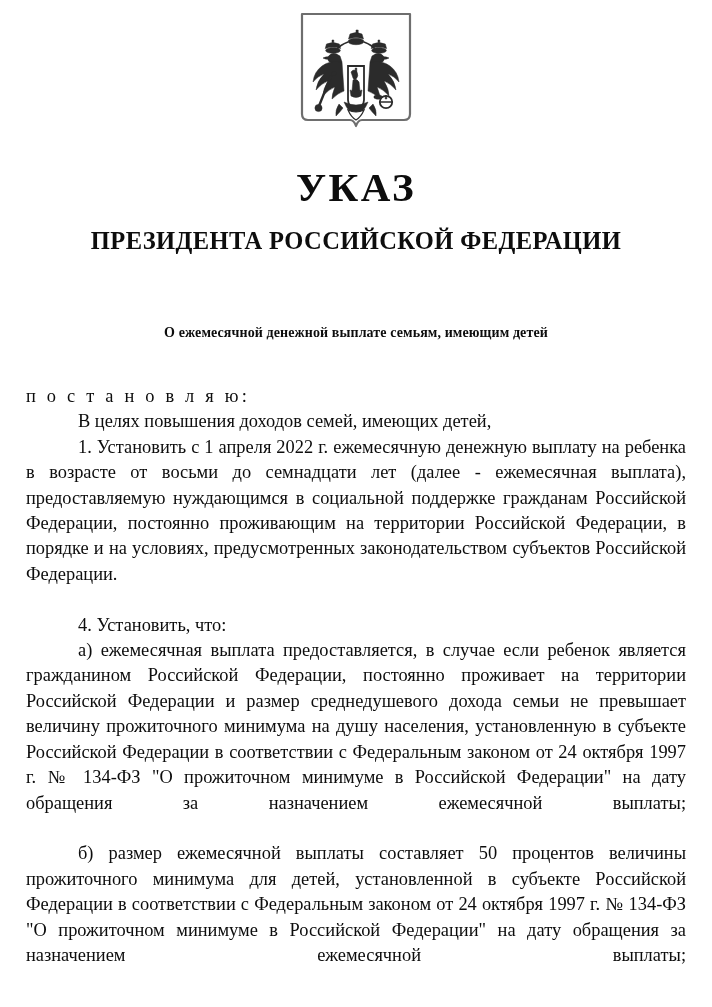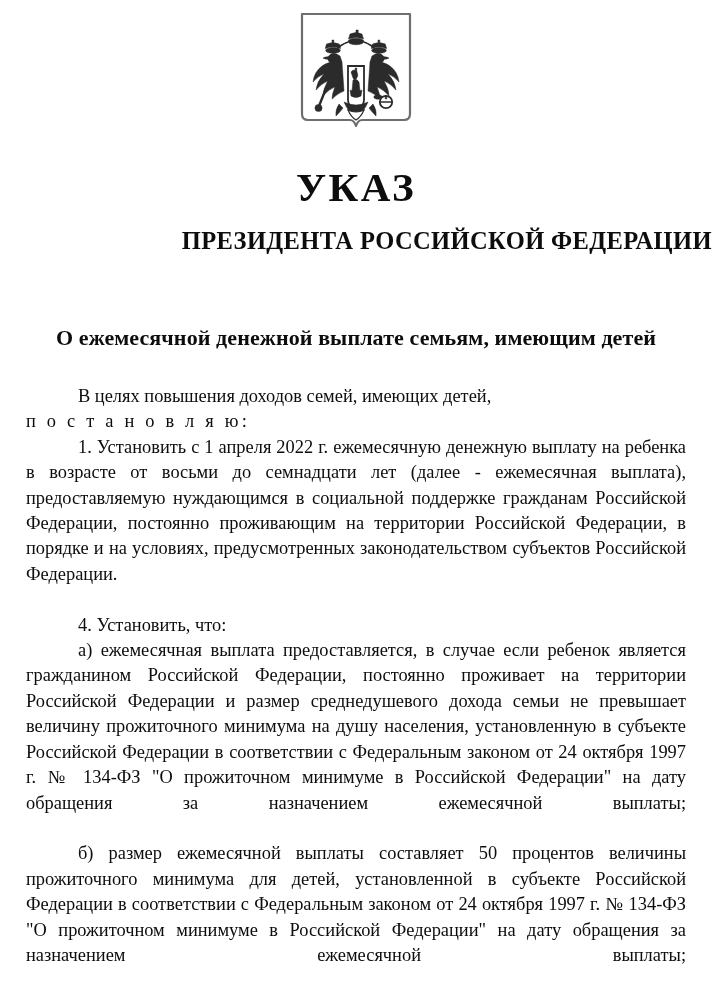--- a/index.html
+++ b/index.html
@@ -51,36 +51,36 @@
     font-weight: bold;
     letter-spacing: 2.5px;
     line-height: 1.05;
     font-family: "Liberation Serif", "DejaVu Serif", serif;
   }
   .doc-subtitle {
     position: absolute;
     left: 0;
     top: 228px;
     width: 712px;
-    text-align: right;
+    text-align: center;
     font-size: 24.5px;
     font-weight: bold;
     letter-spacing: 0.4px;
     line-height: 1.1;
     font-family: "Liberation Serif", "DejaVu Serif", serif;
   }
 
   
   .doc-heading {
     position: absolute;
     left: 26px;
     top: 325px;
     width: 660px;
     text-align: center;
-    font-size: 22px;
+    font-size: 14px;
     font-weight: bold;
     letter-spacing: 0.1px;
     line-height: 1.2;
     font-family: "Liberation Serif", "DejaVu Serif", serif;
   }
 
   
   .body-text {
     position: absolute;
     left: 26px;
@@ -175,23 +175,23 @@
     </svg>
   </div>
 
   <div class="doc-title">УКАЗ</div>
 
   <div class="doc-subtitle">ПРЕЗИДЕНТА РОССИЙСКОЙ ФЕДЕРАЦИИ</div>
 
   <div class="doc-heading">О ежемесячной денежной выплате семьям, имеющим детей</div>
 
   <div class="body-text">
+    <p class="para no-indent spaced-word last-natural">п о с т а н о в л я ю:</p>
+
     <p class="para last-natural">В целях повышения доходов семей, имеющих детей,</p>
-
-    <p class="para no-indent spaced-word last-natural">п о с т а н о в л я ю:</p>
 
     <p class="para">1. Установить с 1 апреля 2022 г. ежемесячную денежную выплату на ребенка в возрасте от восьми до семнадцати лет (далее - ежемесячная выплата), предоставляемую нуждающимся в социальной поддержке гражданам Российской Федерации, постоянно проживающим на территории Российской Федерации, в порядке и на условиях, предусмотренных законодательством субъектов Российской Федерации.</p>
 
     <p class="para last-natural">4. Установить, что:</p>
 
     <p class="para">а) ежемесячная выплата предоставляется, в случае если ребенок является гражданином Российской Федерации, постоянно проживает на территории Российской Федерации и размер среднедушевого дохода семьи не превышает величину прожиточного минимума на душу населения, установленную в субъекте Российской Федерации в соответствии с Федеральным законом от 24 октября 1997 г. № 134-ФЗ "О прожиточном минимуме в Российской Федерации" на дату обращения за назначением ежемесячной выплаты;</p>
 
     <p class="para">б) размер ежемесячной выплаты составляет 50 процентов величины прожиточного минимума для детей, установленной в субъекте Российской Федерации в соответствии с Федеральным законом от 24 октября 1997 г. № 134-ФЗ "О прожиточном минимуме в Российской Федерации" на дату обращения за назначением ежемесячной выплаты;</p>
   </div>
 

